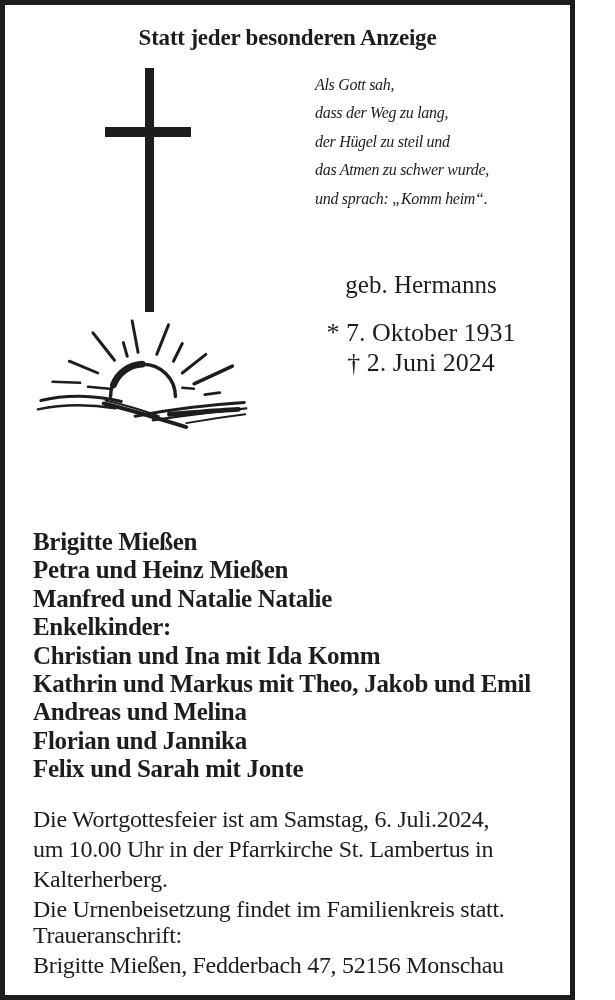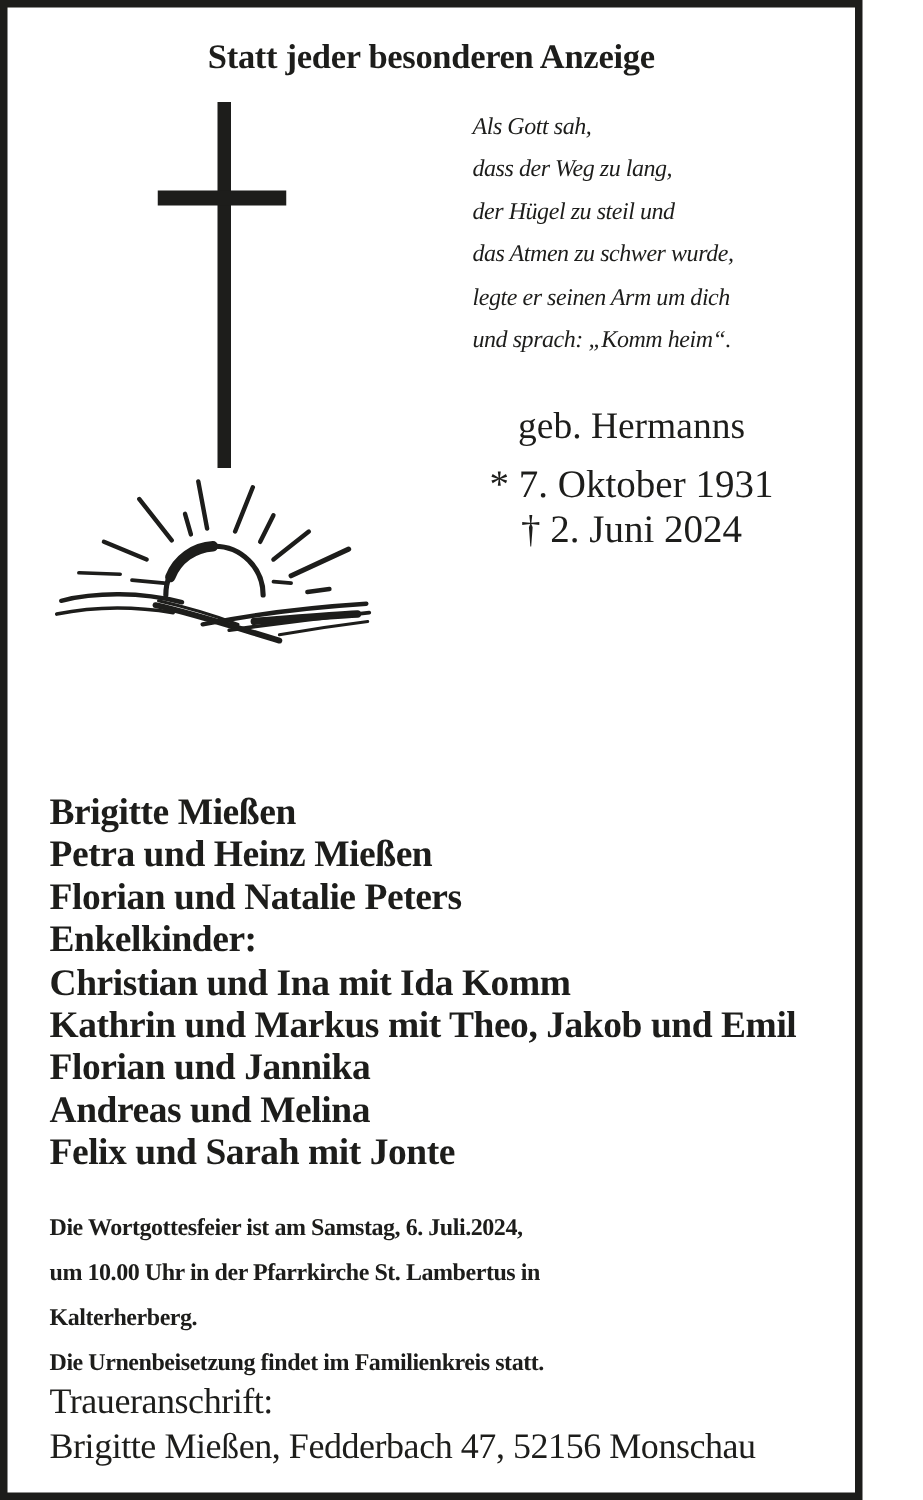--- a/index.html
+++ b/index.html
@@ -39,46 +39,45 @@
     text-align: center;
   }
   .name {
     font-size: 56px;
     font-weight: bold;
     line-height: 52px;
     letter-spacing: -0.5px;
     white-space: nowrap;
   }
   .maiden { font-size: 25px; line-height: 28px; margin-top: 5px; }
-  .dates  { font-size: 26px; line-height: 30px; margin-top: 9px; }
+  .dates  { font-size: 26px; line-height: 30px; margin-top: 19px; }
   .sun-svg { position: absolute; left: 30px; top: 312px; }
   .block { position: absolute; left: 28px; letter-spacing: -0.3px; white-space: nowrap; }
   .mourning { top: 444px; font-size: 24px; line-height: 30.5px; }
   .family   { top: 523px; font-size: 25px; line-height: 28.4px; font-weight: bold; }
-  .service  { top: 799px; font-size: 16px; line-height: 30px; font-weight: bold; }
+  .service  { top: 799px; font-size: 24px; line-height: 30px; }
   .address  { top: 915px; font-size: 24px; line-height: 30px; }
 </style>
 </head>
 <body>
 
 <div class="sheet">
 
   <div class="header">Statt jeder besonderen Anzeige</div>
 
   <svg class="cross-svg" width="86" height="244" viewBox="0 0 86 244" aria-hidden="true">
     <rect x="40" y="0" width="9" height="244" fill="#1d1d1b"></rect>
     <rect x="0" y="59" width="86" height="10" fill="#1d1d1b"></rect>
   </svg>
 
   <div class="poem">
     <div>Als Gott sah,</div>
     <div>dass der Weg zu lang,</div>
     <div>der Hügel zu steil und</div>
     <div>das Atmen zu schwer wurde,</div>
-    <div>legte er seinen Arm um dich</div>
     <div>und sprach: „Komm heim“.</div>
   </div>
 
   <div class="name-block">
     <div class="maiden">geb. Hermanns</div>
     <div class="dates">
       <div>* 7. Oktober 1931</div>
       <div>† 2. Juni 2024</div>
     </div>
   </div>
@@ -110,26 +109,26 @@
     <path d="M 100 101 C 140 93 180 89 211 87" stroke-width="3"></path>
     <path d="M 135 99 C 162 97 185 95 205 94" stroke-width="5"></path>
     <path d="M 118 105 C 152 100 186 96 213 93" stroke-width="2.5"></path>
     <path d="M 152 108 C 175 104 196 101 212 99" stroke-width="2"></path>
   </svg>
 
 
   <div class="block family">
     <div>Brigitte Mießen</div>
     <div>Petra und Heinz Mießen</div>
-    <div>Florian und Natalie Peters</div>
+    <div>Manfred und Natalie Natalie</div>
     <div>Enkelkinder:</div>
     <div>Christian und Ina mit Ida Komm</div>
     <div>Kathrin und Markus mit Theo, Jakob und Emil</div>
+    <div>Andreas und Melina</div>
     <div>Florian und Jannika</div>
-    <div>Andreas und Melina</div>
     <div>Felix und Sarah mit Jonte</div>
   </div>
 
   <div class="block service">
     <div>Die Wortgottesfeier ist am Samstag, 6. Juli.2024,</div>
     <div>um 10.00 Uhr in der Pfarrkirche St. Lambertus in</div>
     <div>Kalterherberg.</div>
     <div>Die Urnenbeisetzung findet im Familienkreis statt.</div>
   </div>
 

